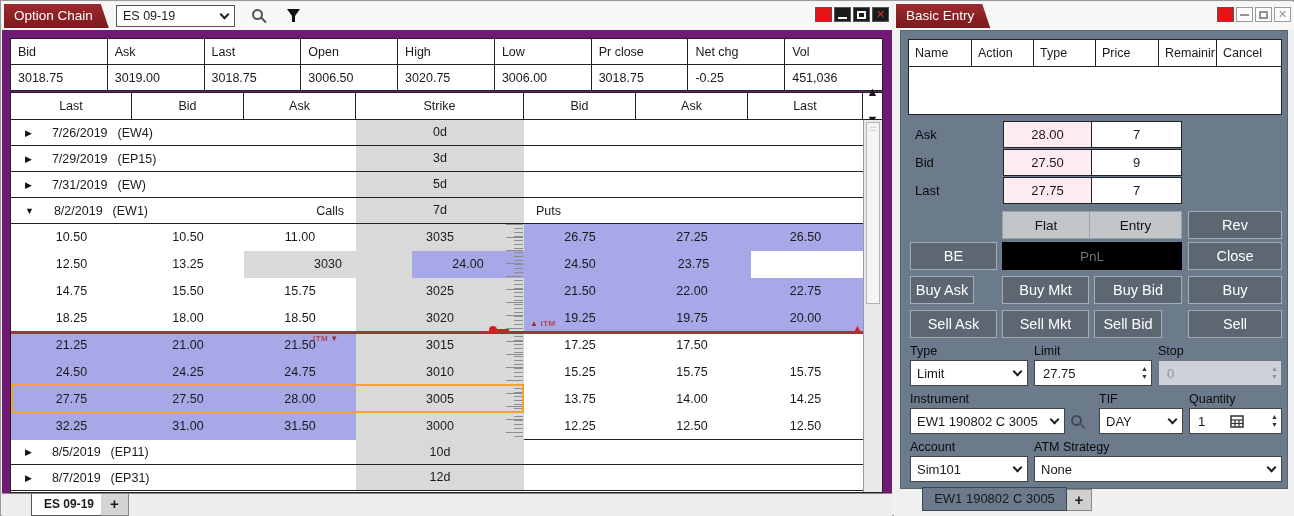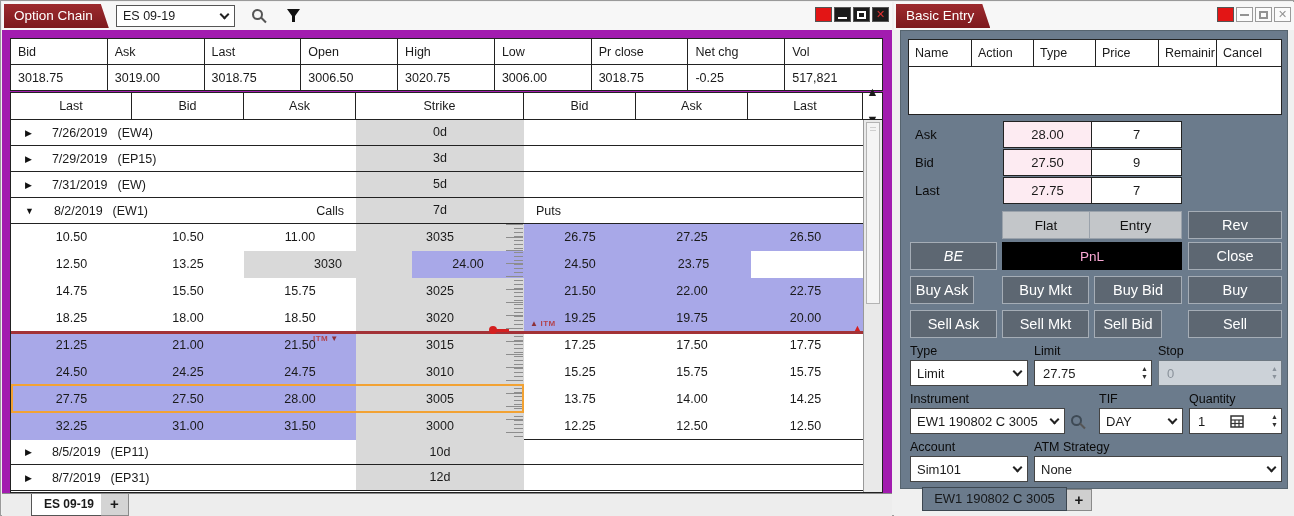--- a/index.html
+++ b/index.html
@@ -31,21 +31,21 @@
   .ctl.lite .glyph-x { color:#939393; }
   .chev { width:7px; height:7px; border-right:2px solid #222; border-bottom:2px solid #222;
     transform:rotate(45deg); display:inline-block; margin-top:-4px; }
   .spin-btns { display:flex; flex-direction:column; justify-content:center; gap:2px;
     font-size:7px; line-height:6px; color:#333; padding:0 3px; }
   .mag { width:11px; height:11px; border:2px solid #555; border-radius:50%; position:relative; display:inline-block; }
   .mag::after { content:""; position:absolute; width:7px; height:2px; background:#555;
     right:-6px; bottom:-3px; transform:rotate(45deg); }
 
   
-  #win-left { position:absolute; left:1px; top:1px; width:890px; height:514px; background:#a21caf; }
+  #win-left { position:absolute; left:1px; top:1px; width:890px; height:514px; background:#701a75; }
   #oc-titlebar { position:absolute; left:0; top:0; width:100%; height:28px; background:#f7f7f7; }
   #oc-instrument-dd { position:absolute; left:114px; top:3px; width:119px; height:22px;
     background:#fff; border:1px solid #555; font-size:12.5px; display:flex;
     align-items:center; padding:0 6px; }
   #oc-instrument-dd .chev { margin-left:auto; }
   #oc-search { position:absolute; left:250px; top:7px; }
   #oc-filter { position:absolute; left:284px; top:6px; }
 
   
   #quote-strip { position:absolute; left:8px; top:36px; width:873px; height:53px;
@@ -143,21 +143,21 @@
   .q-label { position:absolute; left:14px; font-size:13px; color:#0a0a0a; }
   .q-price { position:absolute; left:102px; width:89px; height:27px; background:#fdebf2;
     border:1px solid #222; text-align:center; line-height:25px; font-size:13px; }
   .q-size { position:absolute; left:190px; width:91px; height:27px; background:#fff;
     border:1px solid #222; text-align:center; line-height:25px; font-size:13px; }
 
   .btn { position:absolute; display:flex; align-items:center; justify-content:center;
     font-size:14.5px; cursor:default; }
   .btn.darkb { background:#5d6772; border:1px solid #a5adb6; color:#fff; }
   .btn.silver { background:#c3c6c9; border:1px solid #9aa2ab; color:#111; font-size:13.5px; }
-  .btn.blackb { background:#000; border:1px solid #000; color:#f9a8d4; font-size:13.5px; }
+  .btn.blackb { background:#000; border:1px solid #000; color:#737373; font-size:13.5px; }
 
   .fld-label { position:absolute; font-size:12.5px; color:#0a0a0a; }
   .dd { position:absolute; height:26px; background:#fff; border:1px solid #444;
     font-size:13px; display:flex; align-items:center; padding:0 6px; }
   .dd .chev { margin-left:auto; }
   .spinfld { position:absolute; height:26px; background:#fff; border:1px solid #444;
     font-size:13px; display:flex; align-items:center; padding:0 0 0 8px; }
   .spinfld .spin-btns { margin-left:auto; }
   .spinfld.disabled { background:#ccd2d8; color:#8a929b; border-color:#6d7882; }
   .spinfld.disabled .spin-btns { color:#8a929b; }
@@ -209,21 +209,21 @@
       <div class="qh">Net chg</div>
       <div class="qh">Vol</div>
       <div>3018.75</div>
       <div>3019.00</div>
       <div>3018.75</div>
       <div>3006.50</div>
       <div>3020.75</div>
       <div>3006.00</div>
       <div>3018.75</div>
       <div>-0.25</div>
-      <div>517,821</div>
+      <div>451,036</div>
     </div>
 
     <div id="chain">
       <div class="ch-head">
         <div class="w1">Last</div>
         <div class="w2">Bid</div>
         <div class="w3">Ask</div>
         <div class="w4">Strike</div>
         <div class="w5">Bid</div>
         <div class="w6">Ask</div>
@@ -312,21 +312,20 @@
           <div class="w7">20.00</div>
         </div>
 
         <div class="srow calls-itm">
           <div class="w1">21.25</div>
           <div class="w2">21.00</div>
           <div class="w3">21.50</div>
           <div class="w4 strike">3015</div>
           <div class="w5">17.25</div>
           <div class="w6">17.50</div>
-          <div class="w7">17.75</div>
         </div>
         <div class="srow calls-itm">
           <div class="w1">24.50</div>
           <div class="w2">24.25</div>
           <div class="w3">24.75</div>
           <div class="w4 strike">3010</div>
           <div class="w5">15.25</div>
           <div class="w6">15.75</div>
           <div class="w7">15.75</div>
         </div>
@@ -435,21 +434,21 @@
       <div class="q-label" style="top:124px;">Bid</div>
       <div class="q-price" style="top:118px;">27.50</div>
       <div class="q-size" style="top:118px;">9</div>
       <div class="q-label" style="top:152px;">Last</div>
       <div class="q-price" style="top:146px;">27.75</div>
       <div class="q-size" style="top:146px;">7</div>
 
       <div class="btn silver" style="left:101px; top:180px; width:88px; height:28px;">Flat</div>
       <div class="btn silver" style="left:188px; top:180px; width:93px; height:28px;">Entry</div>
       <div class="btn darkb" style="left:287px; top:180px; width:94px; height:28px;">Rev</div>
-      <div class="btn darkb" style="left:9px; top:211px; width:87px; height:28px;font-style:italic;">BE</div>
+      <div class="btn darkb" style="left:9px; top:211px; width:87px; height:28px;">BE</div>
       <div class="btn blackb" style="left:101px; top:211px; width:180px; height:28px;">PnL</div>
       <div class="btn darkb" style="left:287px; top:211px; width:94px; height:28px;">Close</div>
       <div class="btn darkb" style="left:9px; top:245px; width:64px; height:28px;">Buy Ask</div>
       <div class="btn darkb" style="left:101px; top:245px; width:87px; height:28px;">Buy Mkt</div>
       <div class="btn darkb" style="left:193px; top:245px; width:88px; height:28px;">Buy Bid</div>
       <div class="btn darkb" style="left:287px; top:245px; width:94px; height:28px;">Buy</div>
       <div class="btn darkb" style="left:9px; top:279px; width:87px; height:28px;">Sell Ask</div>
       <div class="btn darkb" style="left:101px; top:279px; width:87px; height:28px;">Sell Mkt</div>
       <div class="btn darkb" style="left:193px; top:279px; width:68px; height:28px;">Sell Bid</div>
       <div class="btn darkb" style="left:287px; top:279px; width:94px; height:28px;">Sell</div>

